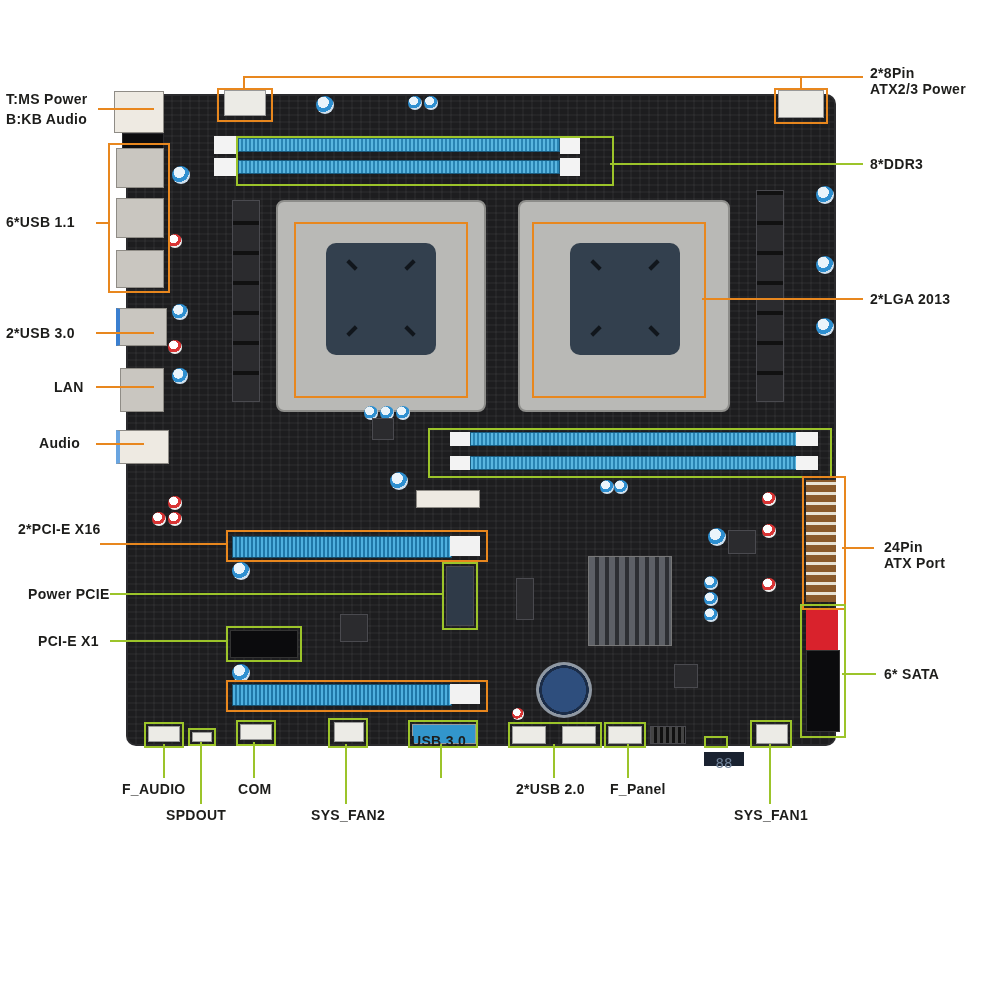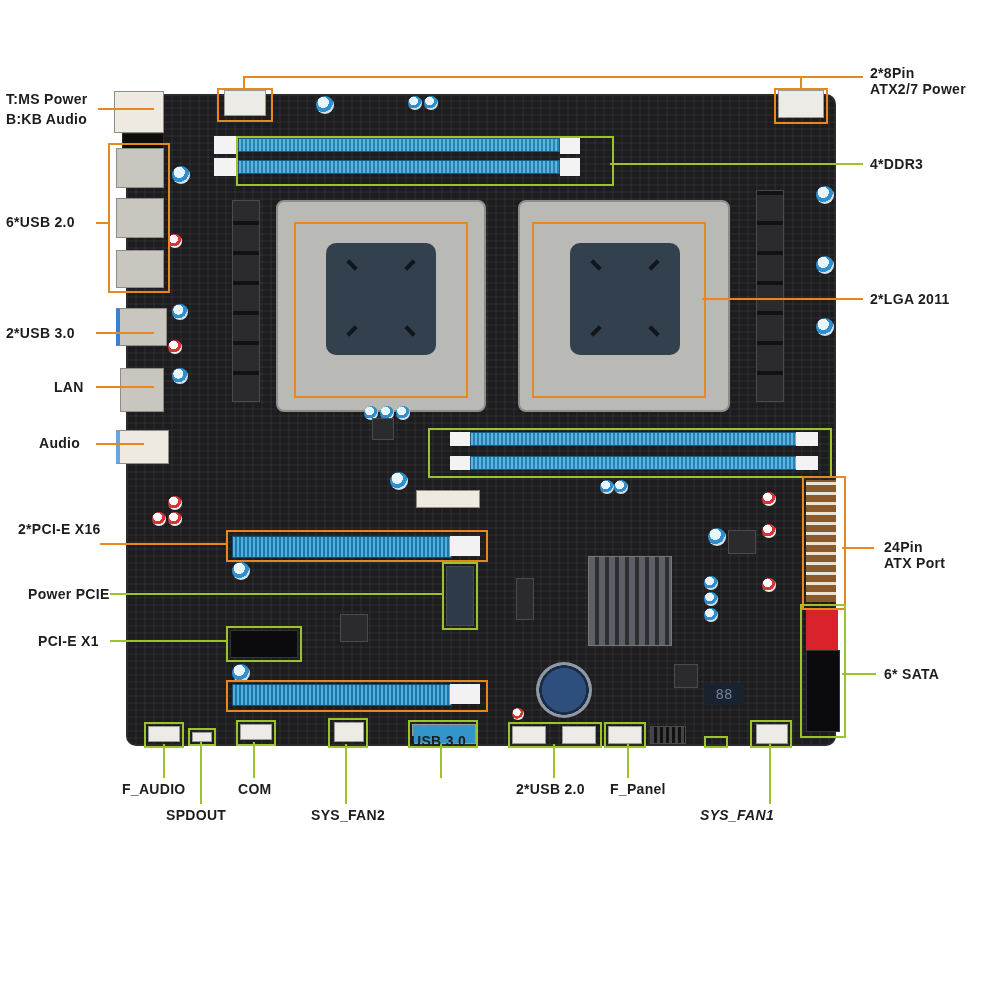--- a/index.html
+++ b/index.html
@@ -141,21 +141,21 @@
 
 <div class="abs hdr" style="left:148px;top:726px;width:30px;height:14px;"></div>
 <div class="abs hdr" style="left:192px;top:732px;width:18px;height:8px;"></div>
 <div class="abs hdr" style="left:240px;top:724px;width:30px;height:14px;"></div>
 <div class="abs hdr" style="left:334px;top:722px;width:28px;height:18px;"></div>
 <div class="abs hdr blue" style="left:412px;top:724px;width:62px;height:18px;"></div>
 <div class="abs hdr" style="left:512px;top:726px;width:32px;height:16px;"></div>
 <div class="abs hdr" style="left:562px;top:726px;width:32px;height:16px;"></div>
 <div class="abs hdr" style="left:608px;top:726px;width:32px;height:16px;"></div>
 <div class="abs chip" style="left:650px;top:726px;width:34px;height:16px;background-image:repeating-linear-gradient(90deg,#444 0 3px,#111 3px 6px);"></div>
-<div class="abs led-seg" style="left:704px;top:683px;width:40px;height:22px;">88</div>
+<div class="abs led-seg" style="left:704px;top:752px;width:40px;height:14px;">88</div>
 <div class="abs hdr" style="left:756px;top:724px;width:30px;height:18px;"></div>
 
 <div class="abs atx24" style="left:806px;top:480px;width:30px;height:122px;"></div>
 <div class="abs sata-red" style="left:806px;top:608px;width:32px;height:42px;"></div>
 <div class="abs sata-black" style="left:806px;top:650px;width:32px;height:80px;"></div>
 
 <div class="box-o" style="left:108px;top:143px;width:58px;height:146px;"></div>
 <div class="box-o" style="left:217px;top:88px;width:52px;height:30px;"></div>
 <div class="box-o" style="left:774px;top:88px;width:50px;height:32px;"></div>
 <div class="box-g" style="left:236px;top:136px;width:374px;height:46px;"></div>
@@ -200,36 +200,36 @@
 <div class="ln-g" style="left:200px;top:742px;width:2px;height:62px;"></div>
 <div class="ln-g" style="left:253px;top:742px;width:2px;height:36px;"></div>
 <div class="ln-g" style="left:345px;top:744px;width:2px;height:60px;"></div>
 <div class="ln-g" style="left:440px;top:744px;width:2px;height:34px;"></div>
 <div class="ln-g" style="left:553px;top:744px;width:2px;height:34px;"></div>
 <div class="ln-g" style="left:627px;top:744px;width:2px;height:34px;"></div>
 <div class="ln-g" style="left:769px;top:744px;width:2px;height:60px;"></div>
 
 <div class="label" style="left:6px;top:90px;">T:MS Power</div>
 <div class="label" style="left:6px;top:110px;">B:KB Audio</div>
-<div class="label" style="left:6px;top:213px;">6*USB 2.0</div>
+<div class="label" style="left:6px;top:213px;">6*USB 1.1</div>
 <div class="label" style="left:6px;top:324px;">2*USB 3.0</div>
 <div class="label" style="left:54px;top:378px;">LAN</div>
 <div class="label" style="left:39px;top:434px;">Audio</div>
 <div class="label" style="left:18px;top:520px;">2*PCI-E X16</div>
 <div class="label" style="left:28px;top:585px;">Power PCIE</div>
 <div class="label" style="left:38px;top:632px;">PCI-E X1</div>
 
 <div class="label" style="left:870px;top:64px;">2*8Pin</div>
-<div class="label" style="left:870px;top:80px;">ATX2/7 Power</div>
-<div class="label" style="left:870px;top:155px;">4*DDR3</div>
-<div class="label" style="left:870px;top:290px;">2*LGA 2011</div>
+<div class="label" style="left:870px;top:80px;">ATX2/3 Power</div>
+<div class="label" style="left:870px;top:155px;">8*DDR3</div>
+<div class="label" style="left:870px;top:290px;">2*LGA 2013</div>
 <div class="label" style="left:884px;top:538px;">24Pin</div>
 <div class="label" style="left:884px;top:554px;">ATX Port</div>
 <div class="label" style="left:884px;top:665px;">6* SATA</div>
 
 <div class="label" style="left:122px;top:780px;">F_AUDIO</div>
 <div class="label" style="left:166px;top:806px;">SPDOUT</div>
 <div class="label" style="left:238px;top:780px;">COM</div>
 <div class="label" style="left:311px;top:806px;">SYS_FAN2</div>
 <div class="label" style="left:411px;top:732px;">USB 3.0</div>
 <div class="label" style="left:516px;top:780px;">2*USB 2.0</div>
 <div class="label" style="left:610px;top:780px;">F_Panel</div>
-<div class="label" style="left:700px;top:806px;font-style:italic;">SYS_FAN1</div>
+<div class="label" style="left:734px;top:806px;">SYS_FAN1</div>
 
 </body></html>

